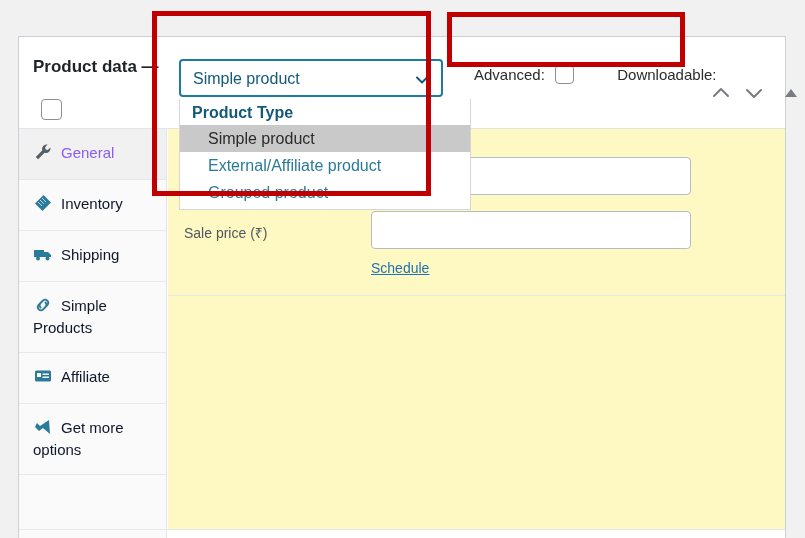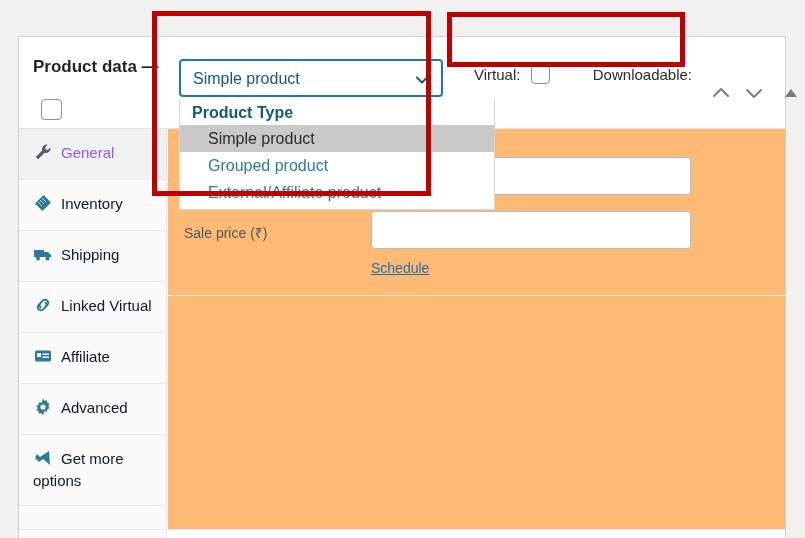--- a/index.html
+++ b/index.html
@@ -74,21 +74,21 @@
   .type-select-chevron {
     position: absolute;
     right: 12px; top: 12px;
     width: 14px; height: 14px;
   }
 
   
   .type-dropdown {
     position: absolute;
     left: 160px; top: 62px;
-    width: 316px;
+    width: 292px;
     background: #ffffff;
     border: 1px solid #d6d6d6;
     border-top: none;
     box-sizing: border-box;
     padding-bottom: 3px;
   }
   .dd-group-label {
     font-size: 16px;
     font-weight: bold;
     color: #12597a;
@@ -174,21 +174,21 @@
     line-height: 22px;
   }
   .tab.active .tab-label { color: #8b5cf6; }
   .tab-wrap { line-height: 22px; }
 
   
   .form-area {
     position: absolute;
     left: 149px; top: 92px;
     right: 0; bottom: 20px;
-    background: #fdba74;
+    background: #fef9c3;
   }
   .form-row {
     position: absolute;
     height: 40px;
   }
   .row-regular { left: 0; top: 28px; width: 100%; }
   .row-sale    { left: 0; top: 82px; width: 100%; }
   .field-label {
     position: absolute;
     left: 16px; top: 12px;
@@ -265,21 +265,21 @@
       <div class="type-select">
         <span class="type-select-value">Simple product</span>
         <span class="type-select-chevron">
           <svg width="14" height="14" viewBox="0 0 14 14">
             <path d="M2 4.5 L7 9.5 L12 4.5" fill="none" stroke="#12597a" stroke-width="1.9" stroke-linecap="round" stroke-linejoin="round"></path>
           </svg>
         </span>
       </div>
 
       <div class="vd-group">
-        <span class="vd-label">Virtual:</span>
+        <span class="vd-label">Advanced:</span>
         <span class="vd-box"></span>
         <span class="vd-gap"></span>
         <span class="vd-label">Downloadable:</span>
       </div>
 
       <div class="handle handle-up">
         <svg width="24" height="24" viewBox="0 0 24 24">
           <path d="M5 15 L12 8 L19 15" fill="none" stroke="#787c82" stroke-width="2" stroke-linecap="round" stroke-linejoin="round"></path>
         </svg>
       </div>
@@ -331,47 +331,37 @@
         </div>
       </div>
 
       <div class="tab">
         <div class="tab-wrap">
           <span class="tab-icon">
             <svg width="20" height="20" viewBox="0 0 20 20">
               <path d="M7.5 12.5a3.2 3.2 0 0 1 0-4.5l2.5-2.5a3.2 3.2 0 0 1 4.5 4.5l-1.2 1.2" fill="none" stroke="#2b7a99" stroke-width="1.8" stroke-linecap="round"></path>
               <path d="M12.5 7.5a3.2 3.2 0 0 1 0 4.5l-2.5 2.5a3.2 3.2 0 0 1-4.5-4.5l1.2-1.2" fill="none" stroke="#2b7a99" stroke-width="1.8" stroke-linecap="round"></path>
             </svg>
-          </span><span class="tab-label">Linked Virtual</span>
+          </span><span class="tab-label">Simple Products</span>
         </div>
       </div>
 
       <div class="tab">
         <div class="tab-wrap">
           <span class="tab-icon">
             <svg width="20" height="20" viewBox="0 0 20 20">
               <rect x="2" y="4.5" width="16" height="11" rx="1.5" fill="#2b7a99"></rect>
               <rect x="4" y="7" width="4" height="4" fill="#ffffff"></rect>
               <rect x="9.5" y="7.5" width="6.5" height="1.4" fill="#ffffff"></rect>
               <rect x="9.5" y="10.5" width="6.5" height="1.4" fill="#ffffff"></rect>
             </svg>
           </span><span class="tab-label">Affiliate</span>
         </div>
       </div>
 
-      <div class="tab">
-        <div class="tab-wrap">
-          <span class="tab-icon">
-            <svg width="20" height="20" viewBox="0 0 20 20">
-              <path d="M10 1.6l1.4 2.1 2.5-.5.4 2.5 2.3 1.1-1.3 2.2 1.3 2.2-2.3 1.1-.4 2.5-2.5-.5L10 18.4l-1.4-2.1-2.5.5-.4-2.5-2.3-1.1 1.3-2.2-1.3-2.2 2.3-1.1.4-2.5 2.5.5z" fill="#2b7a99"></path>
-              <circle cx="10" cy="10" r="2.6" fill="#fafafa"></circle>
-            </svg>
-          </span><span class="tab-label">Advanced</span>
-        </div>
-      </div>
 
       <div class="tab">
         <div class="tab-wrap">
           <span class="tab-icon">
             <svg width="20" height="20" viewBox="0 0 20 20">
               <path d="M16 3 L7 9 L4 6 L2 10 L6 14 L10 11 L17 17 Z" fill="#2b7a99"></path>
             </svg>
           </span><span class="tab-label">Get more options</span>
         </div>
       </div>
@@ -394,22 +384,22 @@
       <div class="form-divider"></div>
     </div>
 
     <div class="panel-footer">
       <div class="footer-tab-bg"></div>
     </div>
 
     <div class="type-dropdown">
       <div class="dd-group-label">Product Type</div>
       <div class="dd-option selected">Simple product</div>
+      <div class="dd-option">External/Affiliate product</div>
       <div class="dd-option">Grouped product</div>
-      <div class="dd-option">External/Affiliate product</div>
     </div>
 
   </div>
 
   <div class="annot annot-type"></div>
   <div class="annot annot-vd"></div>
 
 </div>
 
 </body></html>

